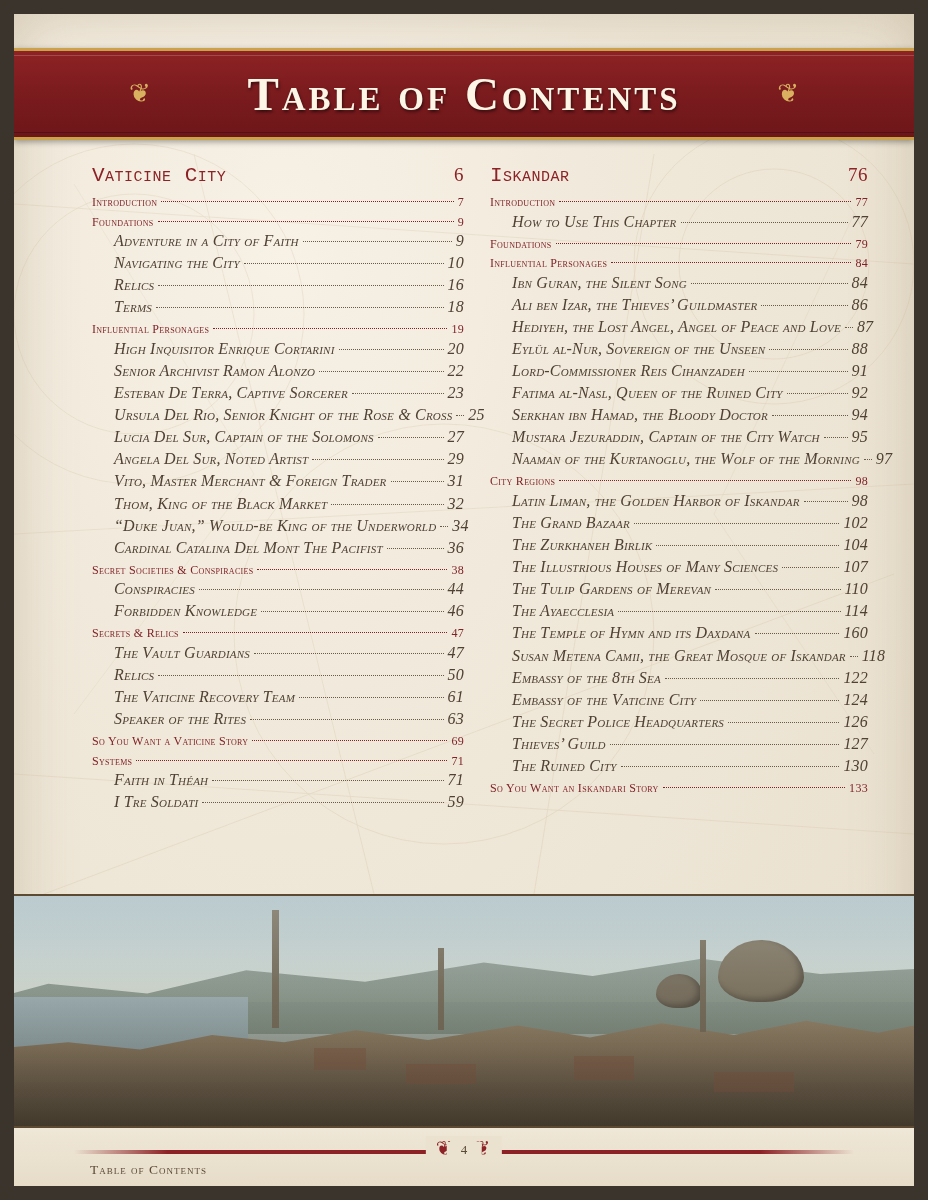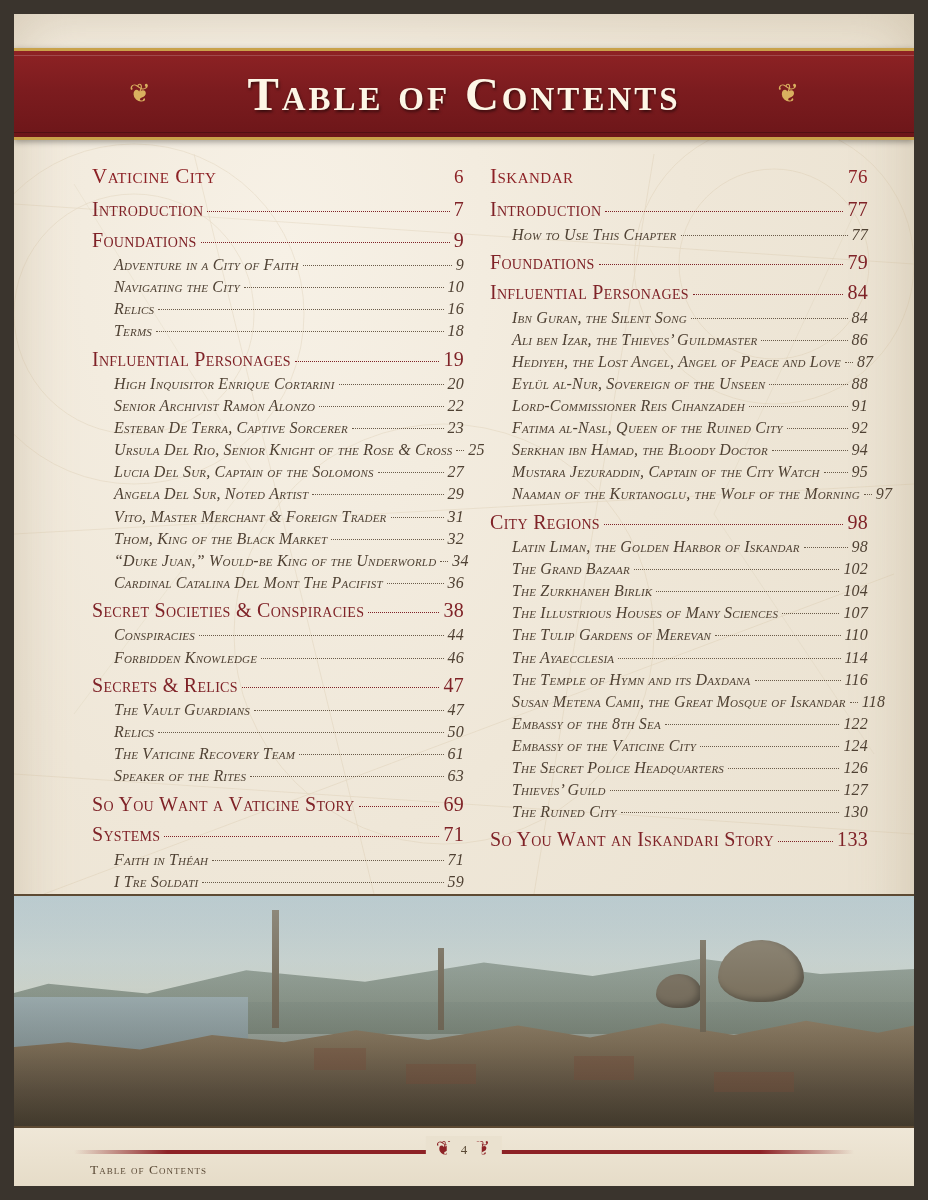--- a/index.html
+++ b/index.html
@@ -97,21 +97,21 @@
   .chapter-head {
     display: flex;
     align-items: baseline;
     color: #8d2226;
     font-size: 21px;
     font-variant: small-caps;
     letter-spacing: 0.5px;
     margin-top: 2px;
     margin-bottom: 7px;
   }
-  .chapter-head .t { white-space: nowrap; }
+  .chapter-head .t { white-space: nowrap; font-family: Liberation Mono, monospace; }
   .chapter-head .fill { flex: 1; }
   .chapter-head .p { font-size: 19px; }
 
   ul.toc { list-style: none; margin: 0; padding: 0; }
 
   li.row {
     display: flex;
     align-items: baseline;
     line-height: 1.38;
   }
@@ -121,21 +121,21 @@
     margin: 0 4px;
     border-bottom: 1.5px dotted #4a4035;
     transform: translateY(-4px);
     min-width: 8px;
   }
   li.row .pg { white-space: nowrap; }
 
   
   li.lvl1 {
     color: #7f2227;
-    font-size: 20px;
+    font-size: 12px;
     font-variant: small-caps;
     letter-spacing: 0.3px;
     margin-top: 3px;
   }
   li.lvl1 .dots { border-bottom: 1.8px dotted #7f2227; }
 
   
   li.lvl2 {
     color: #4f4133;
     font-size: 16px;
@@ -543,21 +543,21 @@
               <span class="pg">110</span>
             </li>
             <li class="row lvl2">
               <span class="label">The Ayaecclesia</span>
               <span class="dots"></span>
               <span class="pg">114</span>
             </li>
             <li class="row lvl2">
               <span class="label">The Temple of Hymn and its Daxdana</span>
               <span class="dots"></span>
-              <span class="pg">116</span>
+              <span class="pg">160</span>
             </li>
             <li class="row lvl2">
               <span class="label">Susan Metena Camii, the Great Mosque of Iskandar</span>
               <span class="dots"></span>
               <span class="pg">118</span>
             </li>
             <li class="row lvl2">
               <span class="label">Embassy of the 8th Sea</span>
               <span class="dots"></span>
               <span class="pg">122</span>

